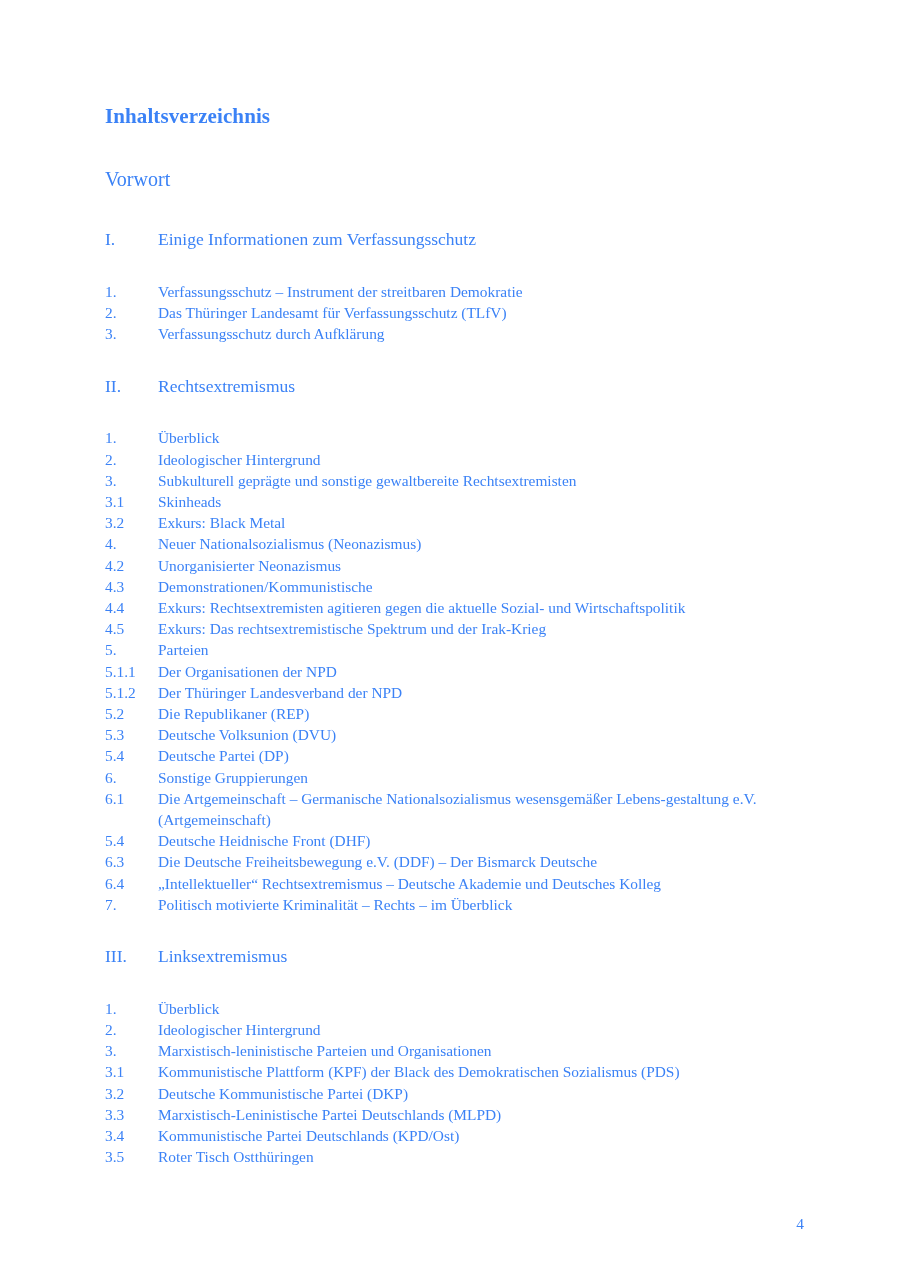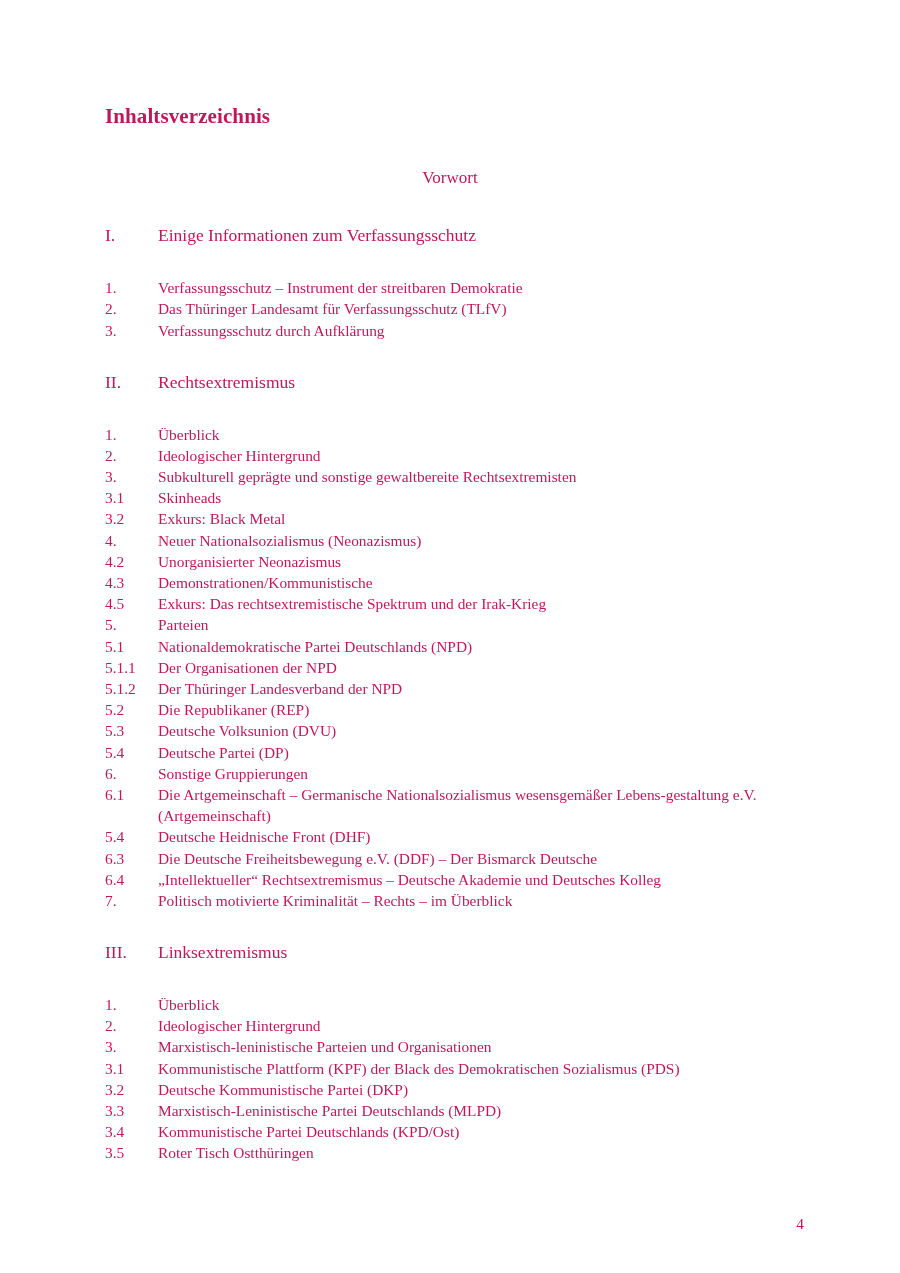--- a/index.html
+++ b/index.html
@@ -6,42 +6,41 @@
     margin: 0;
     padding: 0;
     background: #ffffff;
   }
   .page {
     position: relative;
     width: 900px;
     height: 1273px;
     background: #ffffff;
     font-family: "Liberation Serif", "DejaVu Serif", serif;
-    color: #be185d;
+    color: #3b82f6;
     overflow: hidden;
     box-sizing: border-box;
   }
   .content {
     position: absolute;
     left: 105px;
     top: 104px;
     width: 690px;
   }
   .doc-title {
     font-size: 21px;
     font-weight: bold;
     letter-spacing: 0.1px;
     margin: 0 0 38px 0;
     line-height: 1.2;
   }
   .plain-entry {
-    font-size: 17px;
+    font-size: 20px;
     line-height: 1.25;
     margin: 0 0 36px 0;
-    text-align: center;
   }
   .roman-heading {
     display: flex;
     font-size: 17.5px;
     line-height: 1.3;
     margin: 0 0 30px 0;
   }
   .roman-heading .num {
     width: 53px;
     flex: 0 0 53px;
@@ -135,30 +134,30 @@
           </div>
           <div class="entry">
             <span class="num">4.2</span>
             <span class="txt">Unorganisierter Neonazismus</span>
           </div>
           <div class="entry">
             <span class="num">4.3</span>
             <span class="txt">Demonstrationen/Kommunistische</span>
           </div>
           <div class="entry">
+            <span class="num">4.4</span>
+            <span class="txt">Exkurs: Rechtsextremisten agitieren gegen die aktuelle Sozial- und Wirtschaftspolitik</span>
+          </div>
+          <div class="entry">
             <span class="num">4.5</span>
             <span class="txt">Exkurs: Das rechtsextremistische Spektrum und der Irak-Krieg</span>
           </div>
           <div class="entry">
             <span class="num">5.</span>
             <span class="txt">Parteien</span>
-          </div>
-          <div class="entry">
-            <span class="num">5.1</span>
-            <span class="txt">Nationaldemokratische Partei Deutschlands (NPD)</span>
           </div>
           <div class="entry">
             <span class="num">5.1.1</span>
             <span class="txt">Der Organisationen der NPD</span>
           </div>
           <div class="entry">
             <span class="num">5.1.2</span>
             <span class="txt">Der Thüringer Landesverband der NPD</span>
           </div>
           <div class="entry">

